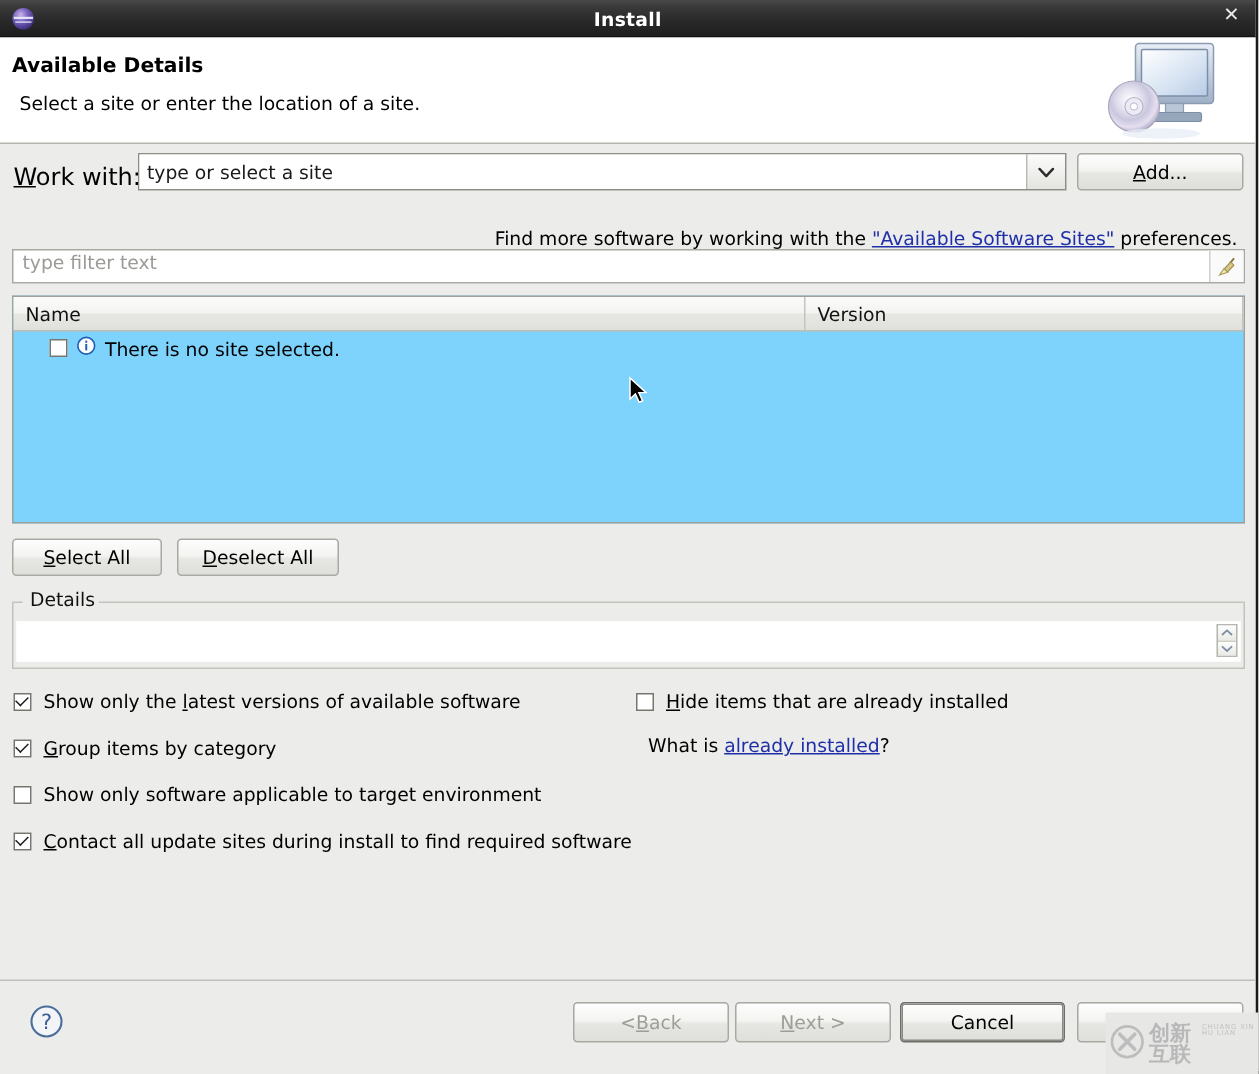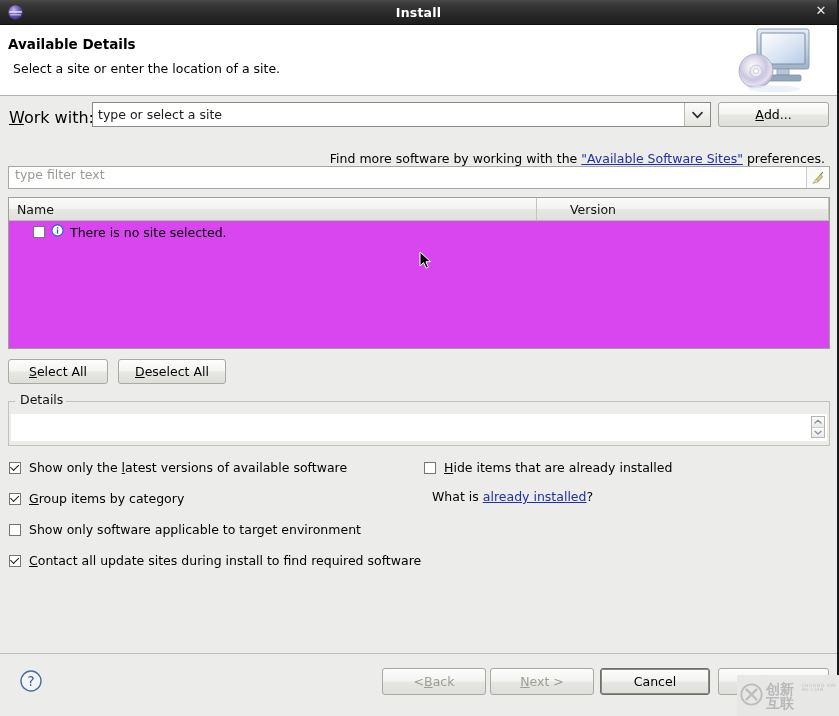--- a/index.html
+++ b/index.html
@@ -196,38 +196,38 @@
     background: #fafafa;
   }
 
   
   .table {
     position: absolute;
     left: 8px; top: 101px;
     width: 822px; height: 152px;
     box-sizing: border-box;
     border: 1px solid #a0a09a;
-    background: #d946ef;
+    background: #7dd3fc;
   }
   .thead {
     display: flex;
     height: 22px;
     background: linear-gradient(to bottom, #fbfbfb 0%, #f3f3f1 48%, #e7e7e3 52%, #e0e0dc 100%);
     border-bottom: 1px solid #bdbdb6;
   }
   .th {
     display: flex;
     align-items: center;
     padding-left: 8px;
     font-size: 12.5px;
     color: #111111;
     box-sizing: border-box;
   }
   .th-name { width: 528px; border-right: 1px solid #c4c4bd; }
-  .th-version { flex: 1 1 auto; border-right: 1px solid #c4c4bd; margin-left: 25px; }
+  .th-version { flex: 1 1 auto; border-right: 1px solid #c4c4bd; }
   .trow {
     display: flex;
     align-items: center;
     height: 22px;
     padding-left: 24px;
     gap: 6px;
   }
   .cb {
     box-sizing: border-box;
     width: 12px; height: 12px;

